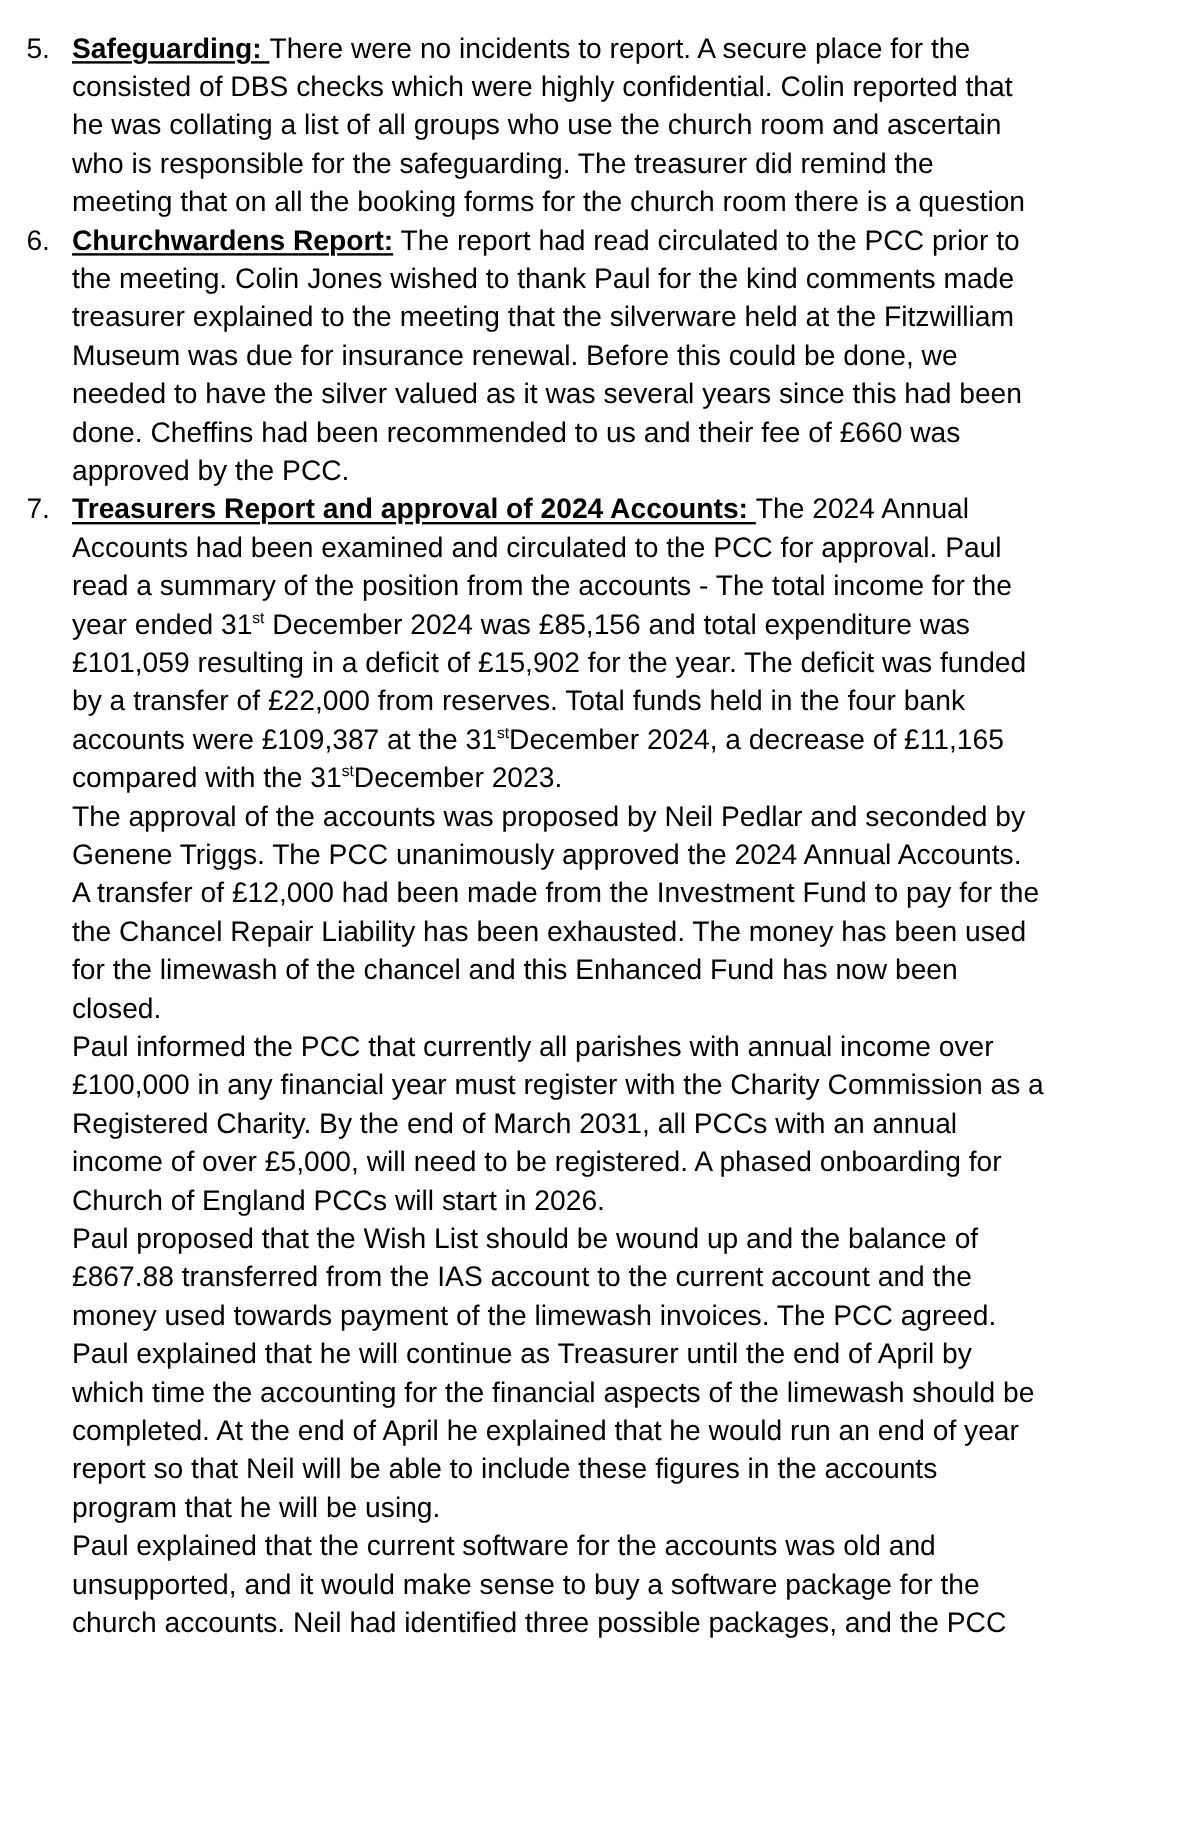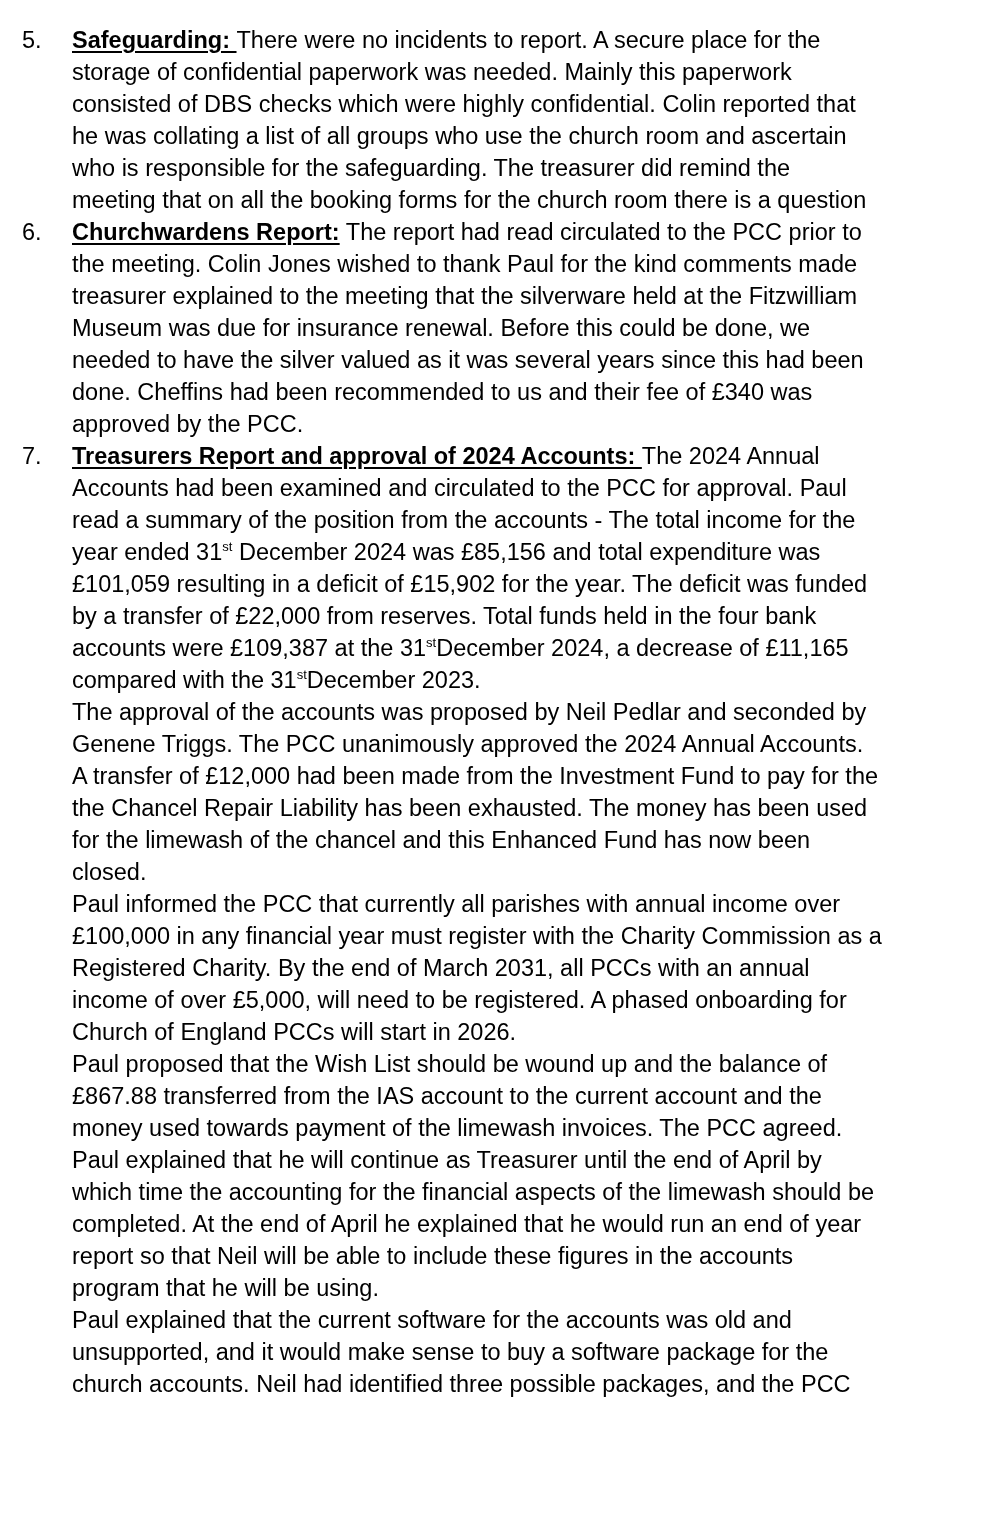--- a/index.html
+++ b/index.html
@@ -7,47 +7,46 @@
     width: 987px; height: 1535px; overflow: hidden;
     font-family: "Liberation Sans", sans-serif;
     color: #000000;
     font-size: 23.5px;
     line-height: 32px;
   }
   .page { position: relative; padding-top: 24px; }
   .item { position: relative; padding-left: 60px; }
   .num { position: absolute; left: 22px; top: 0; }
   .heading { font-weight: bold; text-decoration: underline; text-decoration-thickness: 2px; text-underline-offset: 3px; }
-  .line { display: block; white-space: nowrap; margin-left: 12px; }
+  .line { display: block; white-space: nowrap; }
   sup { font-size: 13px; line-height: 0; vertical-align: 9px; }
   .para { display: block; }
 </style>
 </head>
 <body>
 
 <div class="page">
 
   <div class="item">
     <span class="num">5.</span>
     <span class="line"><span class="heading">Safeguarding: </span><span>There were no incidents to report.  A secure place for the</span></span>
-    <span class="line">storage of confidential paperwork was needed.  Mainly this paperwork</span>
     <span class="line">consisted of DBS checks which were highly confidential.  Colin reported that</span>
     <span class="line">he was collating a list of all groups who use the church room and ascertain</span>
     <span class="line">who is responsible for the safeguarding.  The treasurer did remind the</span>
     <span class="line">meeting that on all the booking forms for the church room there is a question</span>
   </div>
 
   <div class="item">
     <span class="num">6.</span>
     <span class="line"><span class="heading">Churchwardens Report:</span><span style="white-space:pre"> The report had read circulated to the PCC prior to</span></span>
     <span class="line">the meeting.  Colin Jones wished to thank Paul for the kind comments made</span>
     <span class="line">treasurer explained to the meeting that the silverware held at the Fitzwilliam</span>
     <span class="line">Museum was due for insurance renewal.  Before this could be done, we</span>
     <span class="line">needed to have the silver valued as it was several years since this had been</span>
-    <span class="line">done.  Cheffins had been recommended to us and their fee of £340 was</span>
+    <span class="line">done.  Cheffins had been recommended to us and their fee of £660 was</span>
     <span class="line">approved by the  PCC.</span>
   </div>
 
   <div class="item">
     <span class="num">7.</span>
     <span class="line"><span class="heading">Treasurers Report and approval of 2024 Accounts: </span><span>The 2024 Annual</span></span>
     <span class="line">Accounts had been examined and circulated to the PCC for approval. Paul</span>
     <span class="line">read a summary of the position from the accounts - The total income for the</span>
     <span class="line"><span>year ended 31</span><sup>st</sup><span> December 2024 was £85,156 and total expenditure was</span></span>
     <span class="line">£101,059 resulting in a deficit of £15,902 for the year. The deficit was funded</span>

